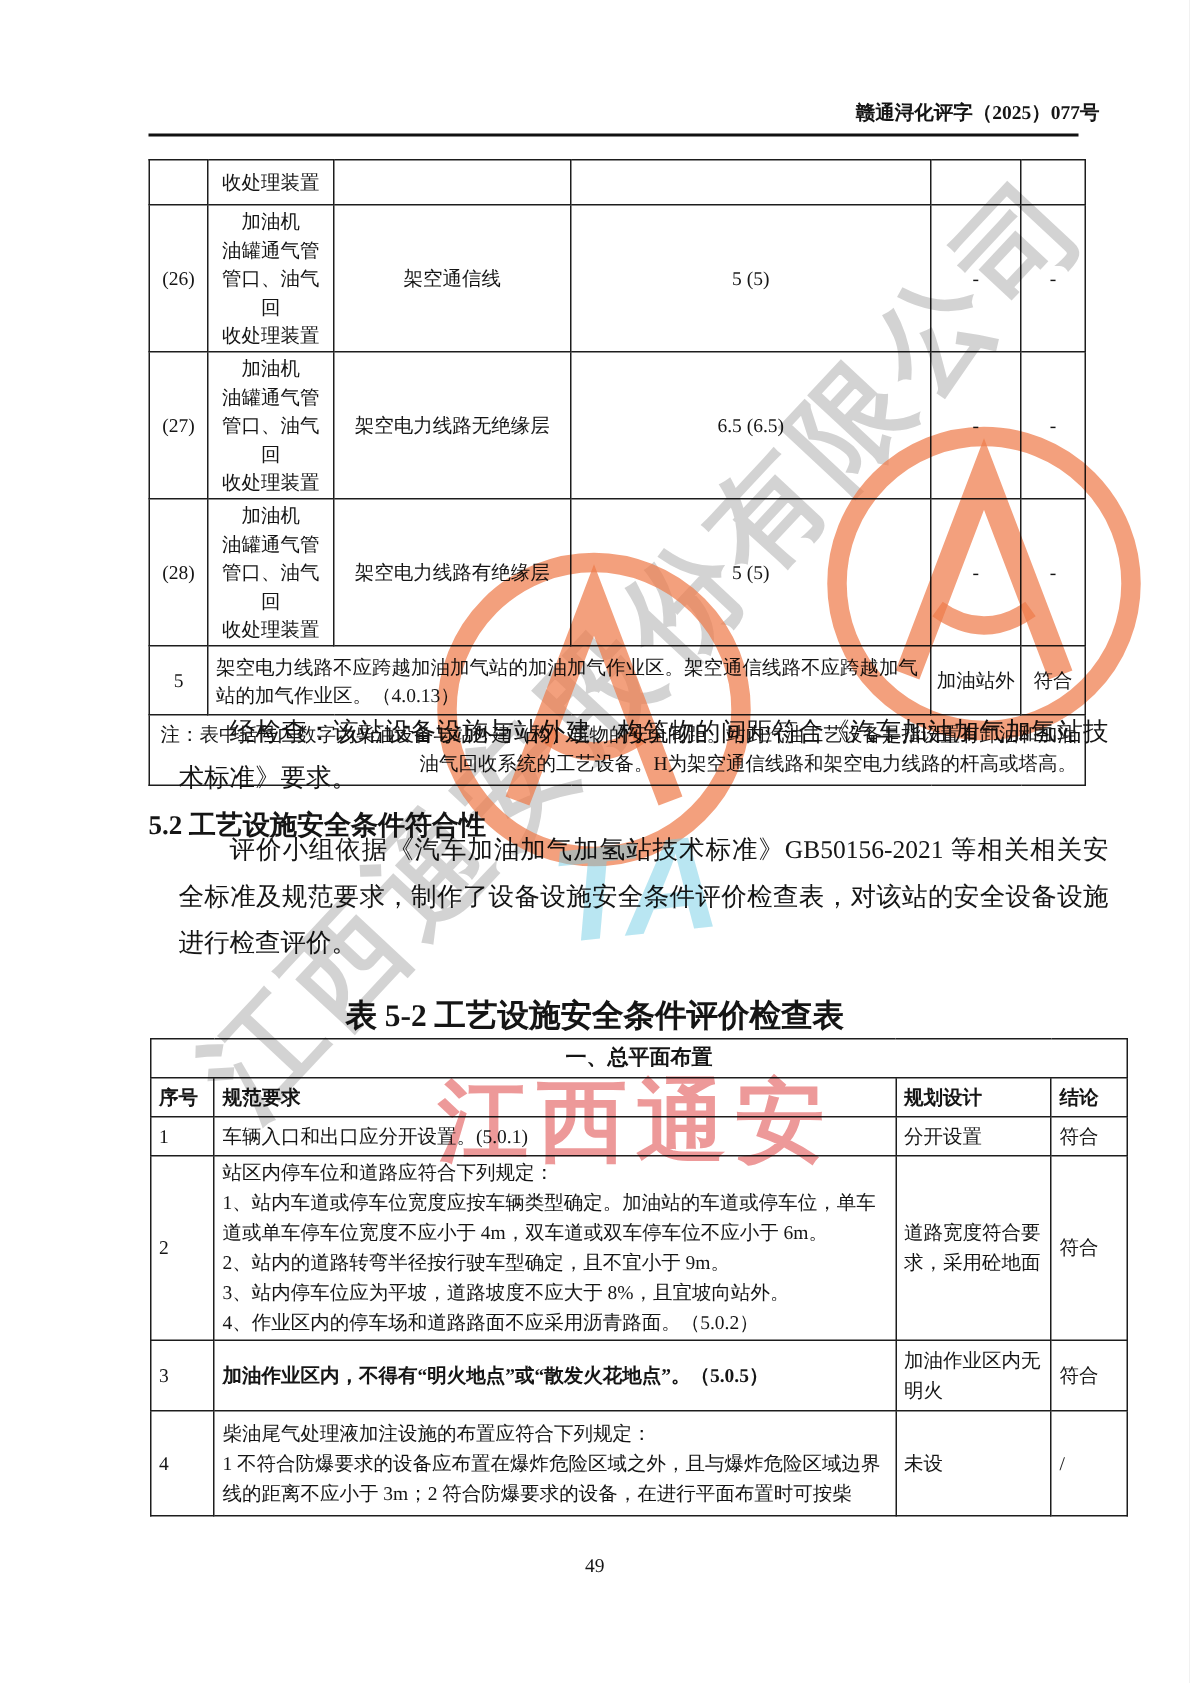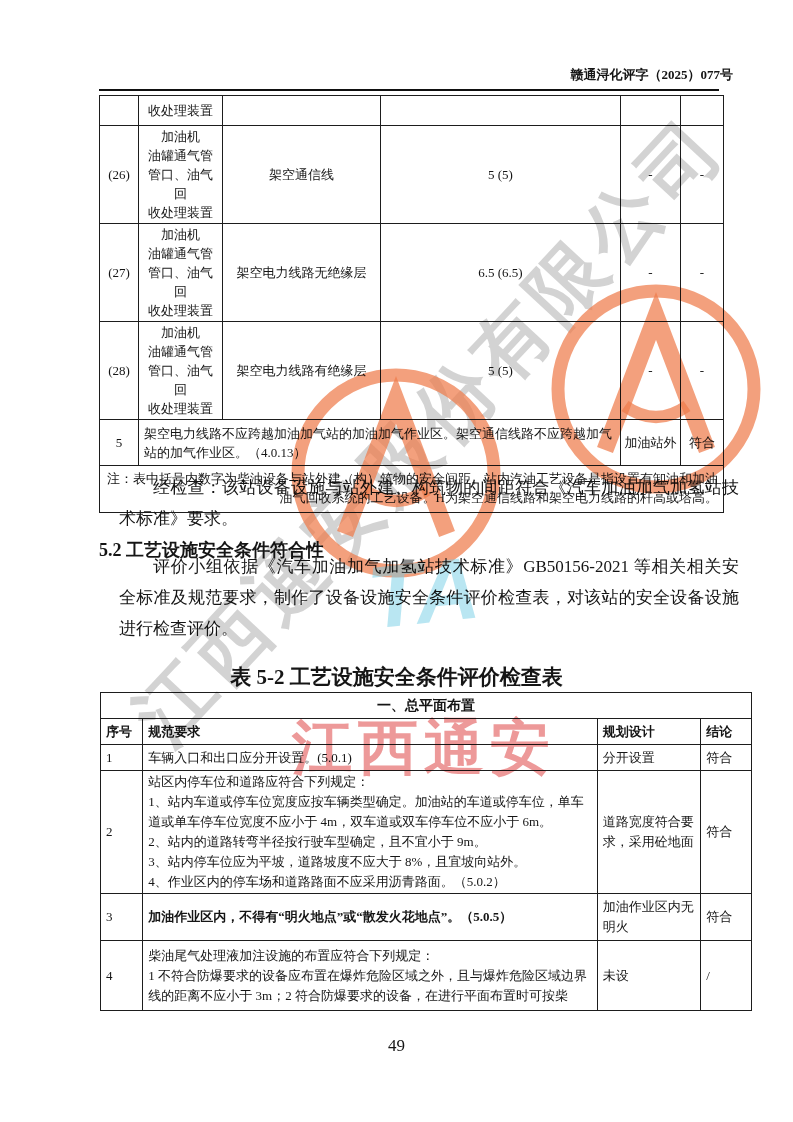--- a/index.html
+++ b/index.html
@@ -8,21 +8,21 @@
 
   
   .hdr-left{position:absolute;left:99px;top:66px;font-size:13px;font-weight:bold;}
   .hdr-right{position:absolute;right:60px;top:66px;font-size:13px;font-weight:bold;}
   .hdr-rule{position:absolute;left:99px;top:89px;width:620px;height:0;border-top:2px solid #111;}
 
   table{border-collapse:collapse;table-layout:fixed;}
   td,th{border:1px solid #1d1d1d;overflow:hidden;}
 
   
-  .t1{position:absolute;left:99px;top:95px;width:624px;}
+  .t1{position:absolute;left:99px;top:106px;width:624px;}
   .t1 td{font-size:13px;line-height:19px;text-align:center;vertical-align:middle;padding:1px 3px;}
   .t1 .left{text-align:left;padding:2px 5px;}
   .pre{white-space:pre-line;}
   .t1 .note-cell{font-size:13px;line-height:19px;text-align:right;padding:3px 5px;vertical-align:top;}
 
   
   .para{position:absolute;left:99px;width:620px;font-size:17px;line-height:31px;
         text-align:justify;text-indent:2em;padding-left:20px;}
   .p1{top:472px;}
   .p2{top:551px;}
@@ -32,21 +32,21 @@
         font-size:21px;font-weight:bold;}
 
   
   .t2{position:absolute;left:100px;top:692px;width:652px;}
   .t2 td{font-size:13px;line-height:20px;vertical-align:middle;padding:1px 5px;}
   .t2 .c{}
   .t2 .b{font-weight:bold;}
   .t2 .req{text-align:left;}
   .t2 .sect{font-weight:bold;text-align:center;font-size:14px;}
 
-  .pageno{position:absolute;left:0;top:1036px;width:100%;text-align:center;font-size:17px;}
+  .pageno{position:absolute;left:0;top:1036px;width:100%;text-align:center;font-size:13px;}
 
   
   .wm-layer{position:absolute;inset:0;pointer-events:none;mix-blend-mode:multiply;}
   .wm-gray{position:absolute;left:-30px;top:380px;width:920px;text-align:center;
         font-size:76px;font-weight:bold;letter-spacing:6px;white-space:nowrap;
         color:rgba(110,110,110,0.30);transform:rotate(-47deg);}
   .wm-red{position:absolute;left:292px;top:708px;font-size:60px;font-weight:bold;
         letter-spacing:6px;color:rgba(222,70,70,0.55);white-space:nowrap;}
   .stamp{position:absolute;}
   .wm-blue{position:absolute;left:368px;top:542px;font-size:88px;font-style:italic;

